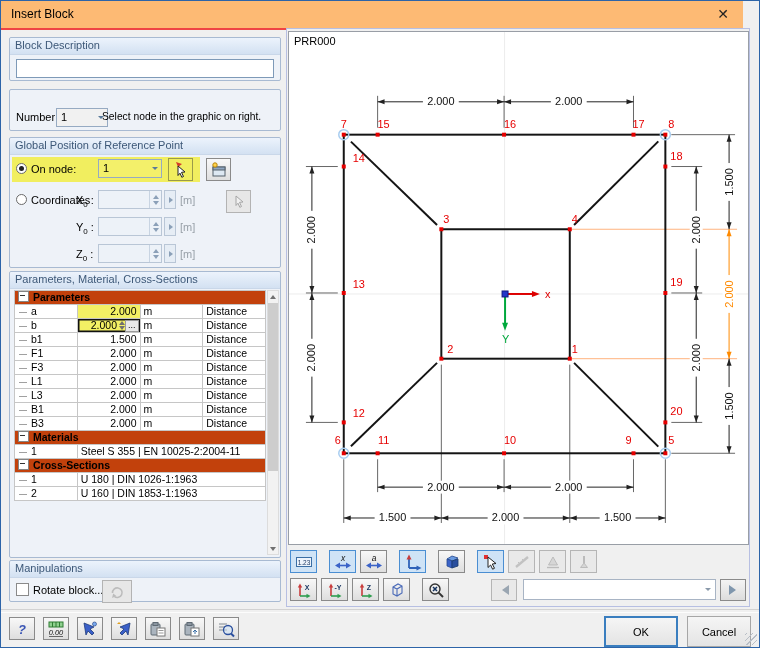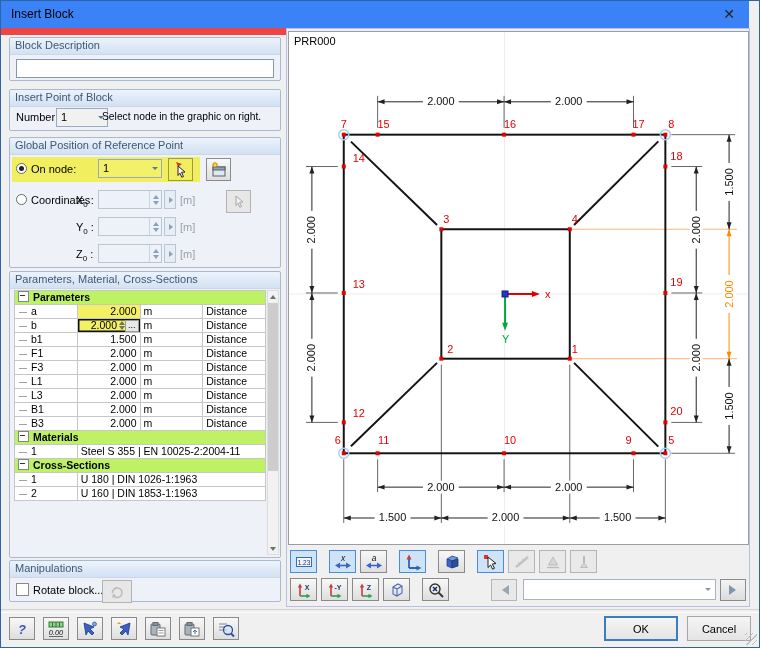--- a/index.html
+++ b/index.html
@@ -1,19 +1,19 @@
 <!DOCTYPE html>
 <html><head>
 <meta charset="utf-8">
 <style>
   html,body{margin:0;background:#d8d8d8}
   .dlg{position:relative;width:758px;height:646px;border:1px solid #2d64a8;background:#f0f0f0;
        font-family:"Liberation Sans",sans-serif;font-size:11px;color:#000;overflow:hidden}
   
-  .titlebar{position:absolute;left:0;top:0;right:10px;height:27px;background:#3b82f6;border-bottom:7px solid #ef4444}
+  .titlebar{position:absolute;left:0;top:0;right:16px;height:27px;background:#fdba74;border-bottom:2px solid #ef4444}
   .title{position:absolute;left:10px;top:6px;font-size:12px}
   .close{position:absolute;right:4px;top:2px;width:32px;height:22px;text-align:center;font-size:14px;line-height:22px;color:#222;cursor:pointer}
   
   .grp{position:absolute;left:8px;width:272px;border:1px solid #a8bad2;border-radius:2px;background:#eef2f8;box-sizing:border-box}
   .ghead{height:15px;padding:1px 5px 0;background:linear-gradient(#ecf3fc,#d3e1f2);color:#3d5878;
          border-bottom:1px solid #c9d7e9;border-radius:2px 2px 0 0;white-space:nowrap}
   .g1{top:36px;height:44px}.g2{top:88px;height:42px}.g3{top:136px;height:131px}
   .g4{top:270px;height:287px}.g5{top:559px;height:42px}
   .txt{position:absolute;white-space:nowrap}
   .inp{position:absolute;background:#fff;border:1px solid #7e9ab8;box-sizing:border-box}
@@ -36,21 +36,21 @@
   .tri-up{width:0;height:0;border:3px solid transparent;border-bottom:4px solid #8ba0b8;margin-top:-3px}
   .tri-dn{width:0;height:0;border:3px solid transparent;border-top:4px solid #8ba0b8;margin-bottom:-3px}
   .sidebtn{position:absolute;width:12px;height:19px;border:1px solid #b9c6d6;background:#e6edf5;box-sizing:border-box}
   .sidebtn::after{content:"";position:absolute;left:4px;top:6px;width:0;height:0;border:3px solid transparent;border-left:4px solid #8ba0b8}
   .unit{color:#98a0a8}
   .chk{position:absolute;width:13px;height:13px;background:#fff;border:1px solid #8a8a8a;box-sizing:border-box}
   
   .twrap{position:absolute;left:4px;top:18px}
   .ptable{border-collapse:collapse;table-layout:fixed;width:252px;background:#fff;border:1px solid #98a2ac}
   .ptable td{border:1px solid #c6c6c6;height:13px;line-height:13px;padding:0 3px;font-size:10.5px;overflow:hidden;white-space:nowrap}
-  .ptable tr.sec td{background:#bef264;font-weight:bold}
+  .ptable tr.sec td{background:#c2410c;font-weight:bold}
   .mbox{display:inline-block;width:9px;height:9px;border:1px solid #848484;position:relative;vertical-align:-1px;margin-right:4px;background:#fff}
   .mbox::after{content:"";position:absolute;left:1px;top:3px;width:5px;height:1px;background:#333}
   .tname{padding-left:16px !important;position:relative}
   .tname::before{content:"";position:absolute;left:4px;top:7px;width:8px;height:1px;background:#a0a0a0}
   .tval{text-align:right}
   .hl{background:#f3f064}
   .editcell{padding:0 !important}
   .editbox{display:flex;align-items:center;height:100%;background:#f3f064;box-shadow:inset 0 0 0 1.5px #111;padding:0 1px 0 3px;box-sizing:border-box}
   .editbox .ev{flex:1;text-align:right;padding-right:2px}
   .dots{font-size:9px;border:1px solid #9a9a9a;background:#e8e8e8;line-height:8px;height:10px;padding:0 2px}
@@ -76,21 +76,21 @@
           display:flex;align-items:center;justify-content:center;padding:0;box-sizing:border-box}
   .navbtn.dis{background:#e9e9e9;border-color:#b5b5b5}
   .tril{width:0;height:0;border:5px solid transparent;border-right:7px solid #9aa6b2;margin-right:3px}
   .trir{width:0;height:0;border:5px solid transparent;border-left:7px solid #7f96ad;margin-left:3px}
   
   .sep{position:absolute;left:0;right:0;top:608px;height:2px;border-top:1px solid #d2d2d2;border-bottom:1px solid #fcfcfc}
   .footL{position:absolute;left:8px;top:616px;display:flex;gap:8px}
   .fbtn{width:26px;height:23px;border:1px solid #8a8a8a;background:linear-gradient(#f8f8f8,#dedede);
         display:flex;align-items:center;justify-content:center;padding:0;box-sizing:border-box}
   .okrow{position:absolute;right:8px;top:615px;display:flex;gap:9px}
-  .btn{height:25px;border:1px solid #a6a6a6;background:linear-gradient(#f5f5f5,#e4e4e4);font-family:inherit;font-size:11px}
+  .btn{height:31px;border:1px solid #a6a6a6;background:linear-gradient(#f5f5f5,#e4e4e4);font-family:inherit;font-size:11px}
   .btn.ok{width:74px;border:2px solid #3a7ebf}
   .btn.cancel{width:64px}
   .grip{position:absolute;right:2px;bottom:2px;width:12px;height:12px;
         background:repeating-linear-gradient(-45deg,transparent 0 3px,#b8bec6 3px 4px)}
   svg text{font-family:"Liberation Sans",sans-serif}
 </style>
 </head>
 <body>
 
 <div class="dlg">
@@ -99,21 +99,20 @@
     <span class="title">Insert Block</span>
     <span class="close">✕</span>
   </div>
 
   <div class="grp g1">
     <div class="ghead">Block Description</div>
     <input class="inp" style="left: 6px; top: 21px; width: 258px; height: 19px;" value="">
   </div>
 
   <div class="grp g2">
-    <div class="ghead">Insert Point of Block</div>
     <span class="txt" style="left:6px;top:21px">Number:</span>
     <div class="combo gray" style="left:46px;top:18px;width:52px">
       <span>1</span><span class="chev"></span>
     </div>
     <span class="txt" style="left:92px;top:21px;font-size:10.3px">Select node in the graphic on right.</span>
   </div>
 
   <div class="grp g3">
     <div class="ghead">Global Position of Reference Point</div>
     <div class="yband"></div>

